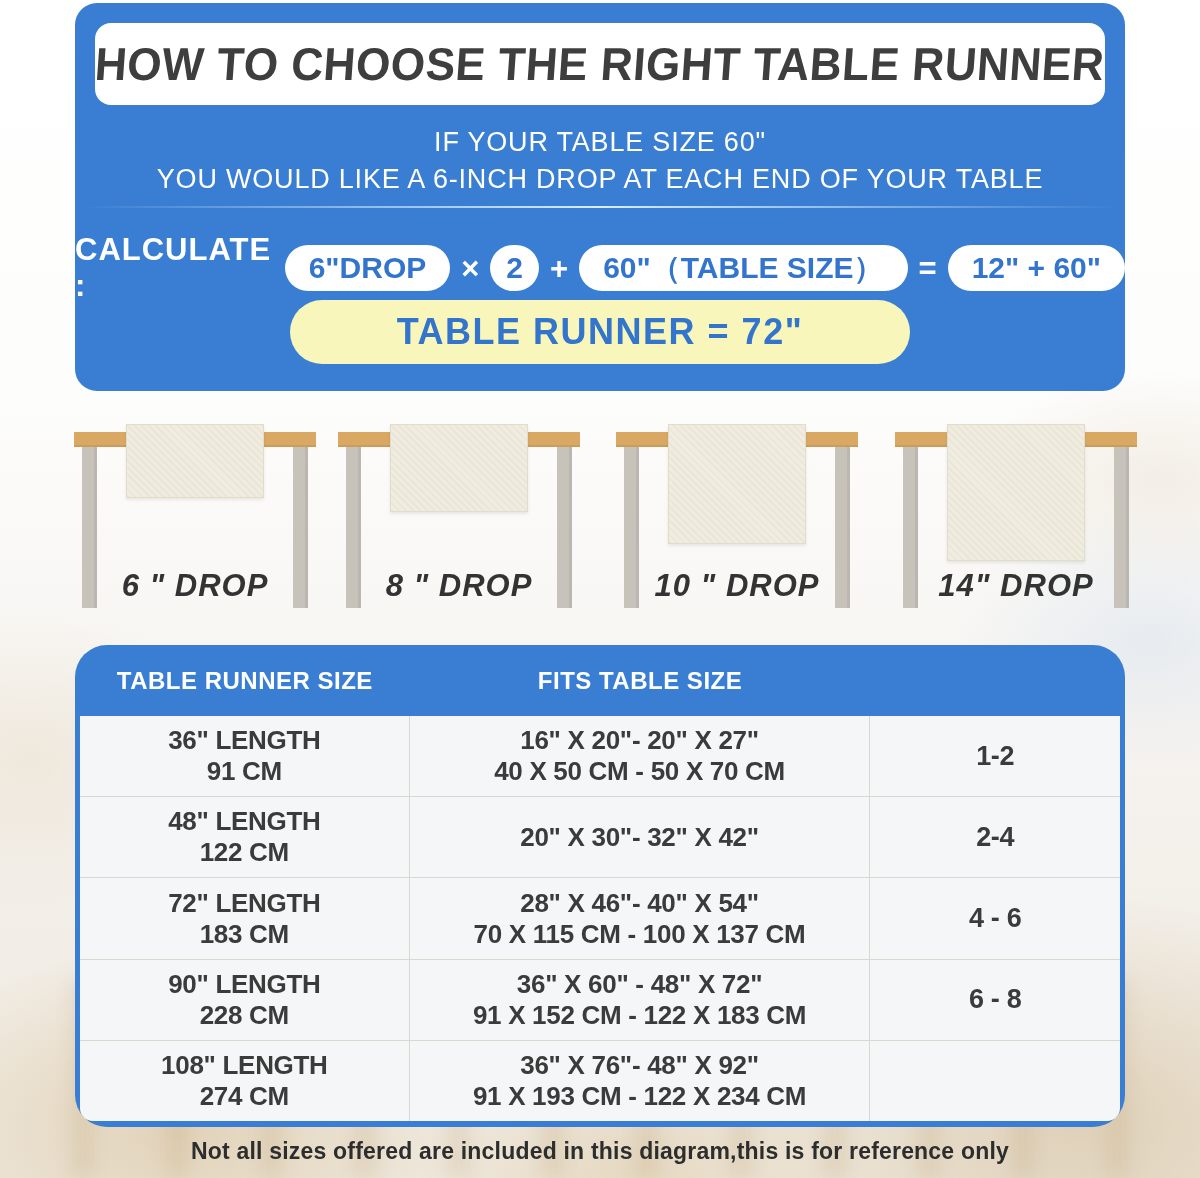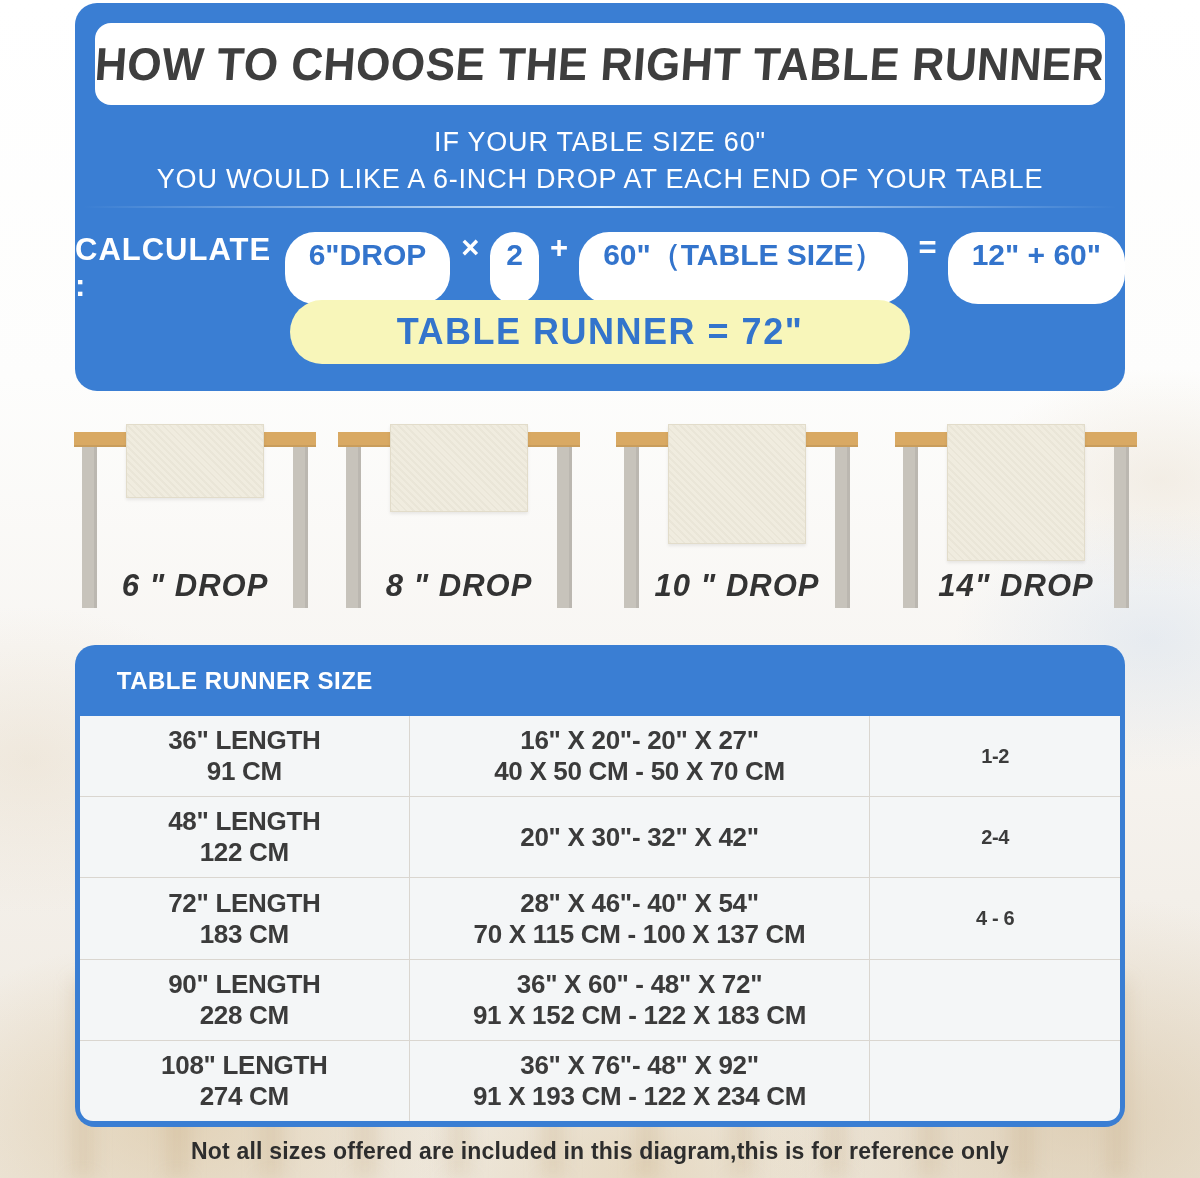--- a/index.html
+++ b/index.html
@@ -46,21 +46,21 @@
     position:absolute; top:121px; left:0; right:0;
     text-align:center; color:#ffffff; font-size:27px; font-weight:400;
     letter-spacing:0.8px; line-height:37px;
   }
   .panel-divider {
     position:absolute; top:203px; left:8px; right:8px; height:2px;
     background:linear-gradient(90deg, rgba(255,255,255,0) 0%, rgba(225,243,255,0.95) 50%, rgba(255,255,255,0) 100%);
   }
   .calc-row {
     position:absolute; top:229px; left:0; right:0;
-    display:flex; justify-content:center; gap:11px;
+    display:flex; align-items:center; justify-content:center; gap:11px;
   }
   .calc-label { color:#ffffff; font-size:31px; font-weight:700; letter-spacing:1px; }
   .pill {
     background:#ffffff; color:#3374cc; font-weight:700; font-size:30px;
     border-radius:30px; padding:8px 24px; white-space:nowrap; line-height:1;
   }
   .pill.small { padding:8px 16px; }
   .op { color:#ffffff; font-size:31px; font-weight:700; line-height:1; }
   .result-pill {
     position:absolute; top:297px; left:50%; transform:translateX(-50%);
@@ -96,21 +96,21 @@
   .fig .drop-label {
     position:absolute; top:144px; left:0; right:0; text-align:center;
     font-size:31px; font-weight:700; font-style:italic; color:#333333;
     letter-spacing:1px; white-space:nowrap;
   }
   .fig1 { left:74px; } .fig2 { left:338px; } .fig3 { left:616px; } .fig4 { left:895px; }
 
   
   .size-panel {
     position:absolute; left:75px; top:645px; width:1050px; height:482px;
-    background:#3a7ed3; border-radius:20px; padding:0 5px 6px 5px;
+    background:#3a7ed3; border-radius:32px; padding:0 5px 6px 5px;
   }
   .size-header {
     height:71px; display:grid; grid-template-columns:31.7% 44.3% 24%;
     align-items:center; text-align:center;
   }
   .size-header .hcell {
     color:#ffffff; font-size:24px; font-weight:700; letter-spacing:0.5px;
   }
   .size-body {
     height:calc(100% - 71px);
@@ -122,21 +122,21 @@
     flex:1; display:grid; grid-template-columns:31.7% 44.3% 24%;
     text-align:center;
   }
   .srow + .srow { border-top:1px solid #dad6d0; }
   .scell {
     display:flex; flex-direction:column; justify-content:center;
     color:#3b3b3b; font-weight:700; font-size:26px; line-height:31px;
     letter-spacing:-0.3px;
   }
   .scell.c1, .scell.c2 { border-right:1px solid #dad6d0; }
-  .scell.persons { font-size:20px; }
+  .scell.persons { font-size:27px; }
 
   
   .footer-note {
     position:absolute; top:1138px; left:0; right:0; text-align:center;
     font-size:23px; font-weight:700; color:#2d2d2d; letter-spacing:0.2px;
   }
 </style>
 </head>
 <body>
 
@@ -190,20 +190,21 @@
   <div class="tabletop"></div>
   <div class="leg left"></div>
   <div class="leg right"></div>
   <div class="runner"></div>
   <div class="drop-label">14" DROP</div>
 </div>
 
 <div class="size-panel">
   <div class="size-header">
     <div class="hcell">TABLE RUNNER SIZE</div>
+    <div class="hcell">FITS TABLE SIZE</div>
   </div>
   <div class="size-body">
 
     <div class="srow">
       <div class="scell c1">
         <span>36" LENGTH</span>
         <span>91 CM</span>
       </div>
       <div class="scell c2">
         <span>16" X 20"- 20" X 27"</span>
@@ -243,20 +244,23 @@
 
     <div class="srow">
       <div class="scell c1">
         <span>90" LENGTH</span>
         <span>228 CM</span>
       </div>
       <div class="scell c2">
         <span>36" X 60" - 48" X 72"</span>
         <span>91 X 152 CM - 122 X 183 CM</span>
       </div>
+      <div class="scell persons">
+        <span>6 - 8</span>
+      </div>
     </div>
 
     <div class="srow">
       <div class="scell c1">
         <span>108" LENGTH</span>
         <span>274 CM</span>
       </div>
       <div class="scell c2">
         <span>36" X 76"- 48" X 92"</span>
         <span>91 X 193 CM - 122 X 234 CM</span>

